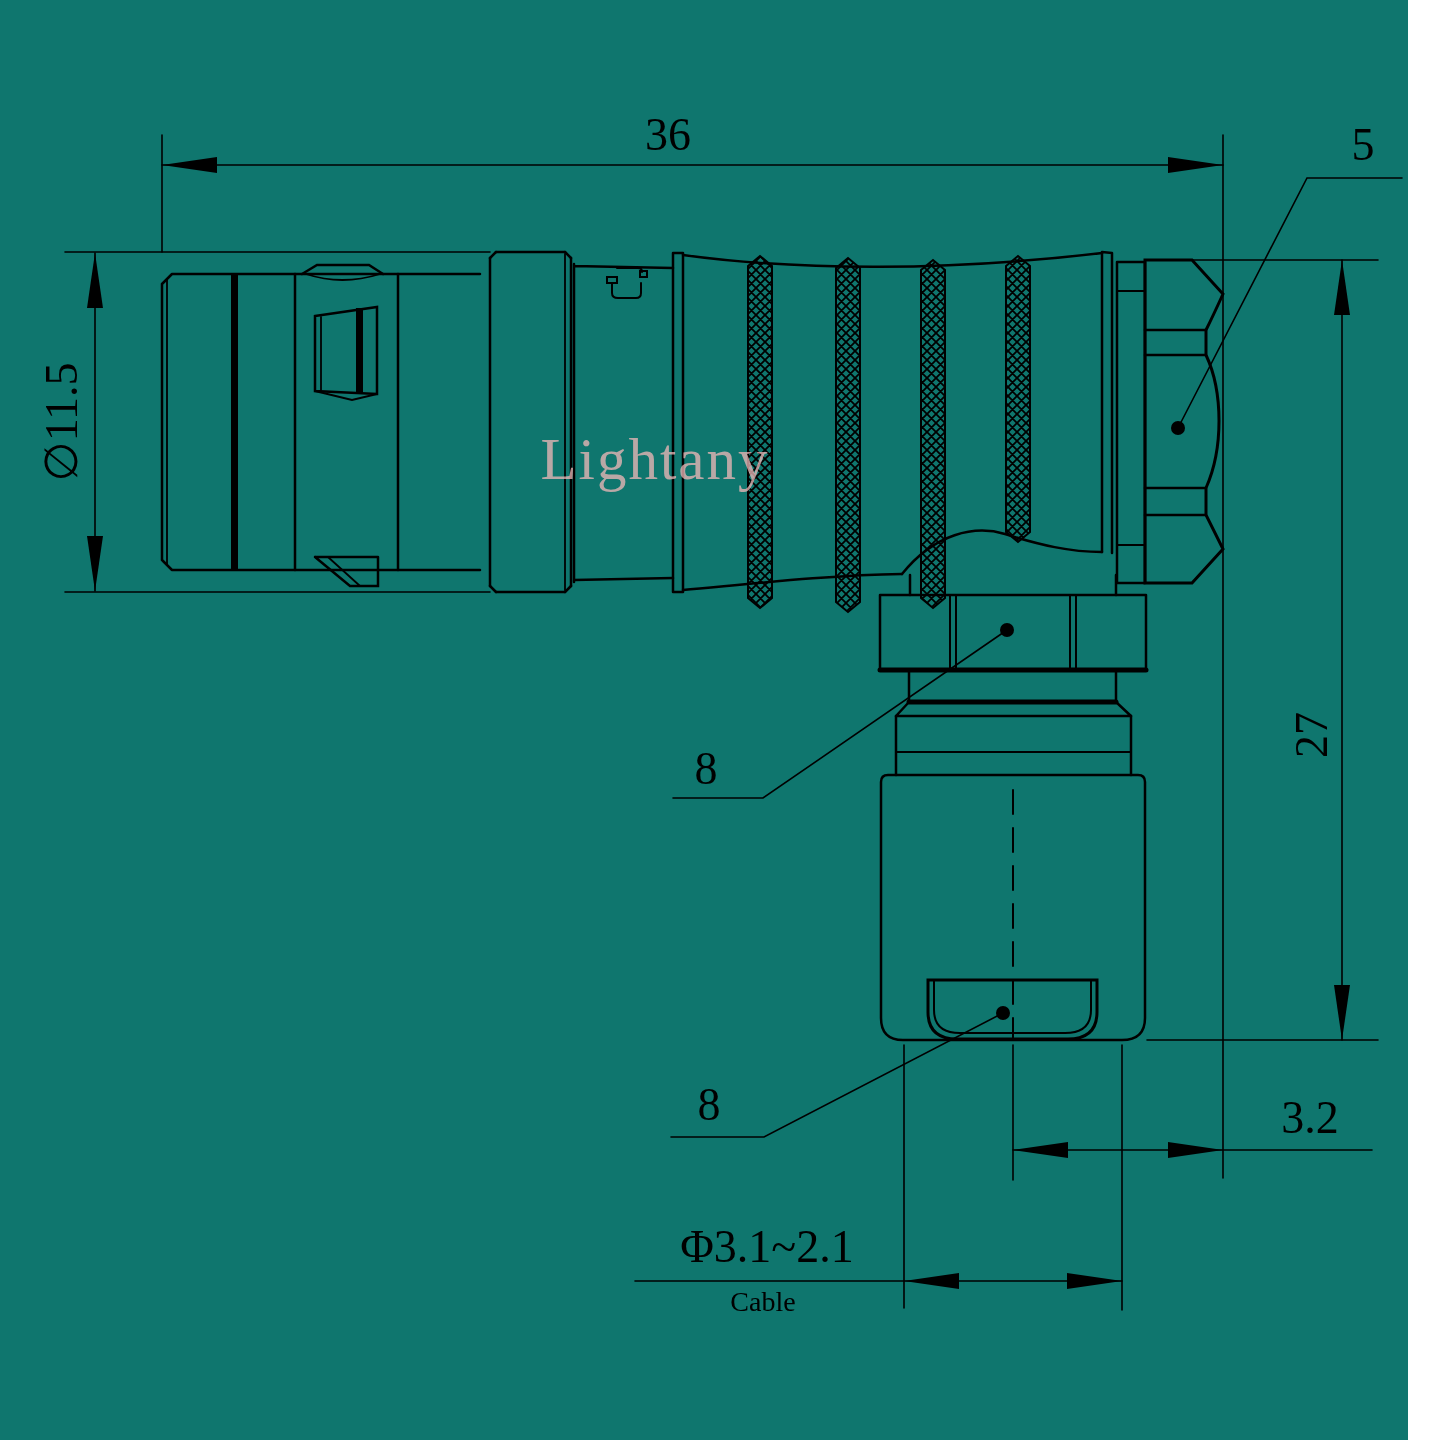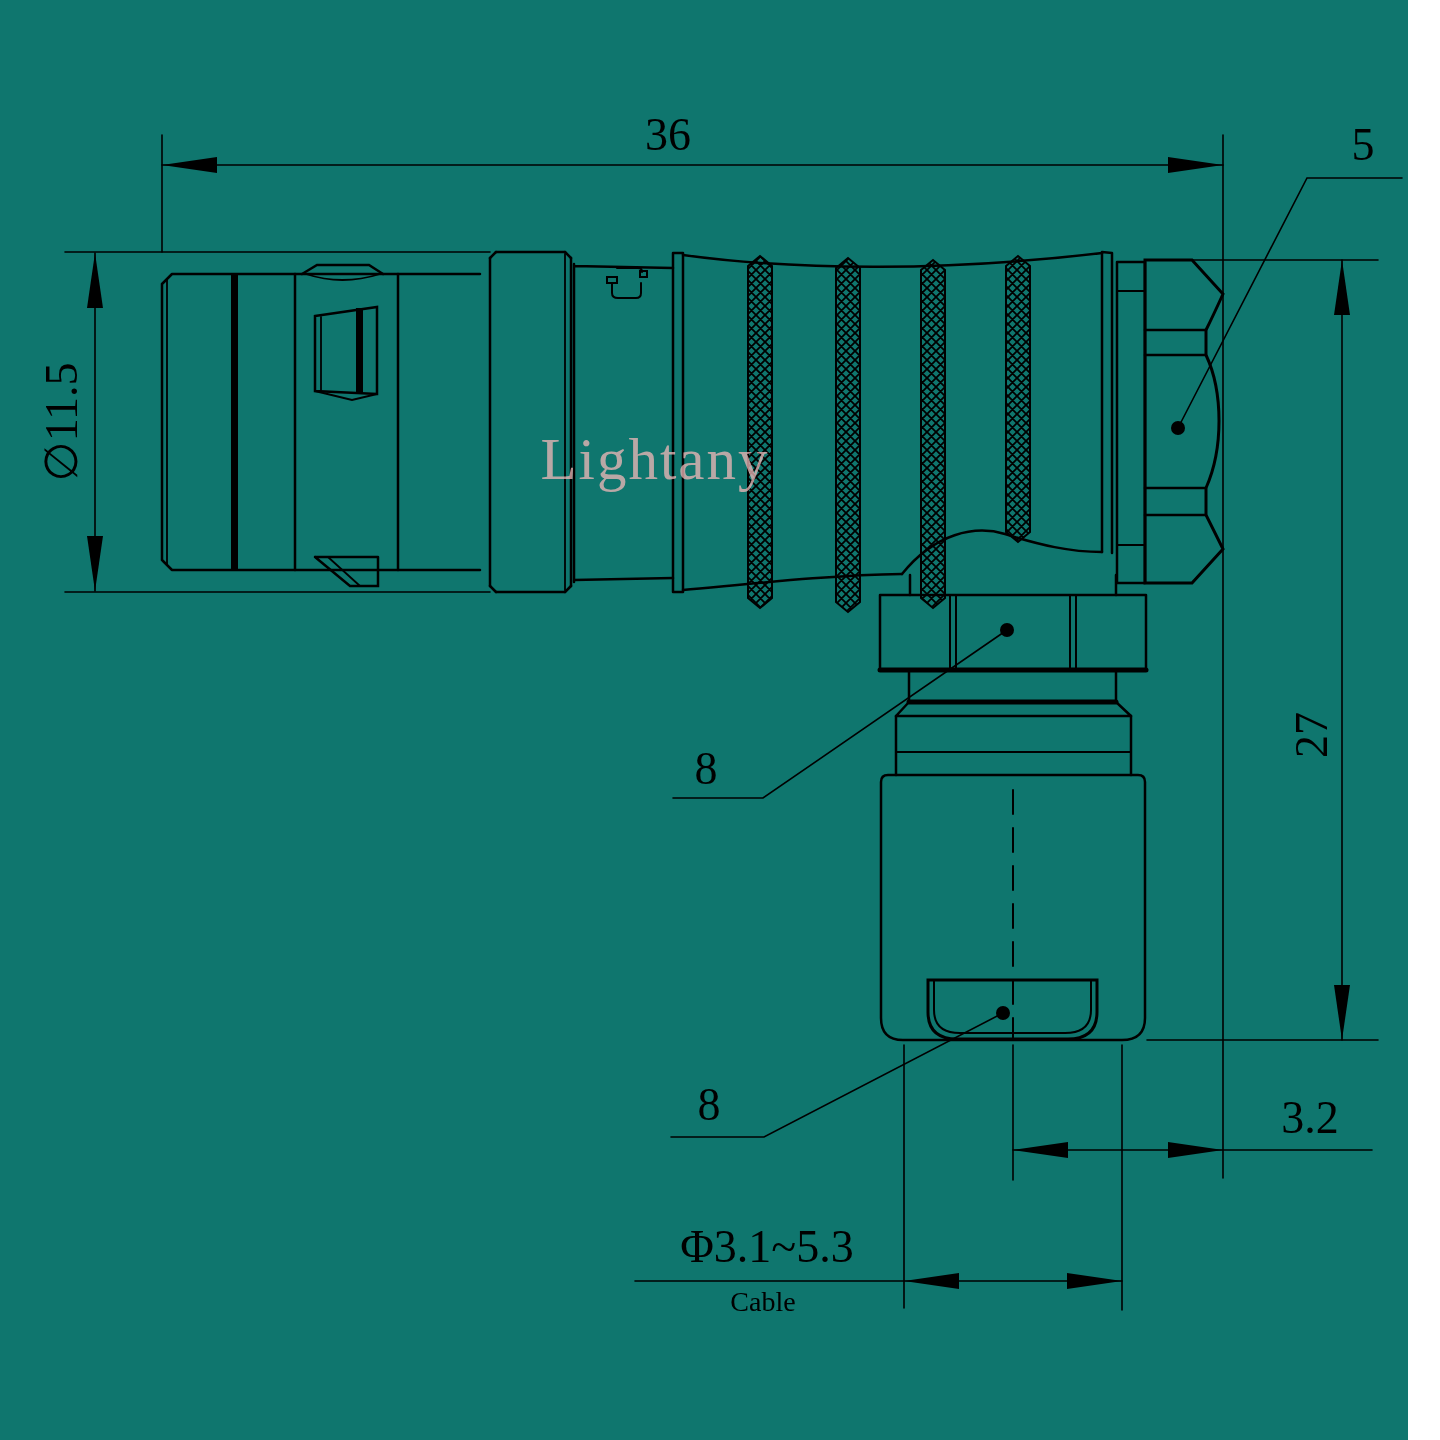--- a/index.html
+++ b/index.html
@@ -212,19 +212,19 @@
   <div class="lbl rot" style="left:-38px;top:399px;width:200px;">∅11.5</div>
 
   <div class="lbl rot" style="left:1252px;top:712px;width:120px;">27</div>
 
   <div class="lbl" style="left:681px;top:746px;width:50px;">8</div>
 
   <div class="lbl" style="left:684px;top:1082px;width:50px;">8</div>
 
   <div class="lbl" style="left:1260px;top:1095px;width:100px;">3.2</div>
 
-  <div class="lbl" style="left:637px;top:1224px;width:260px;">Φ3.1~5.3</div>
+  <div class="lbl" style="left:637px;top:1224px;width:260px;">Φ3.1~2.1</div>
 
   <div class="lbl small" style="left:663px;top:1288px;width:200px;">Cable</div>
 
   <div id="watermark">Lightany</div>
 
 </div>
 
 </body></html>

